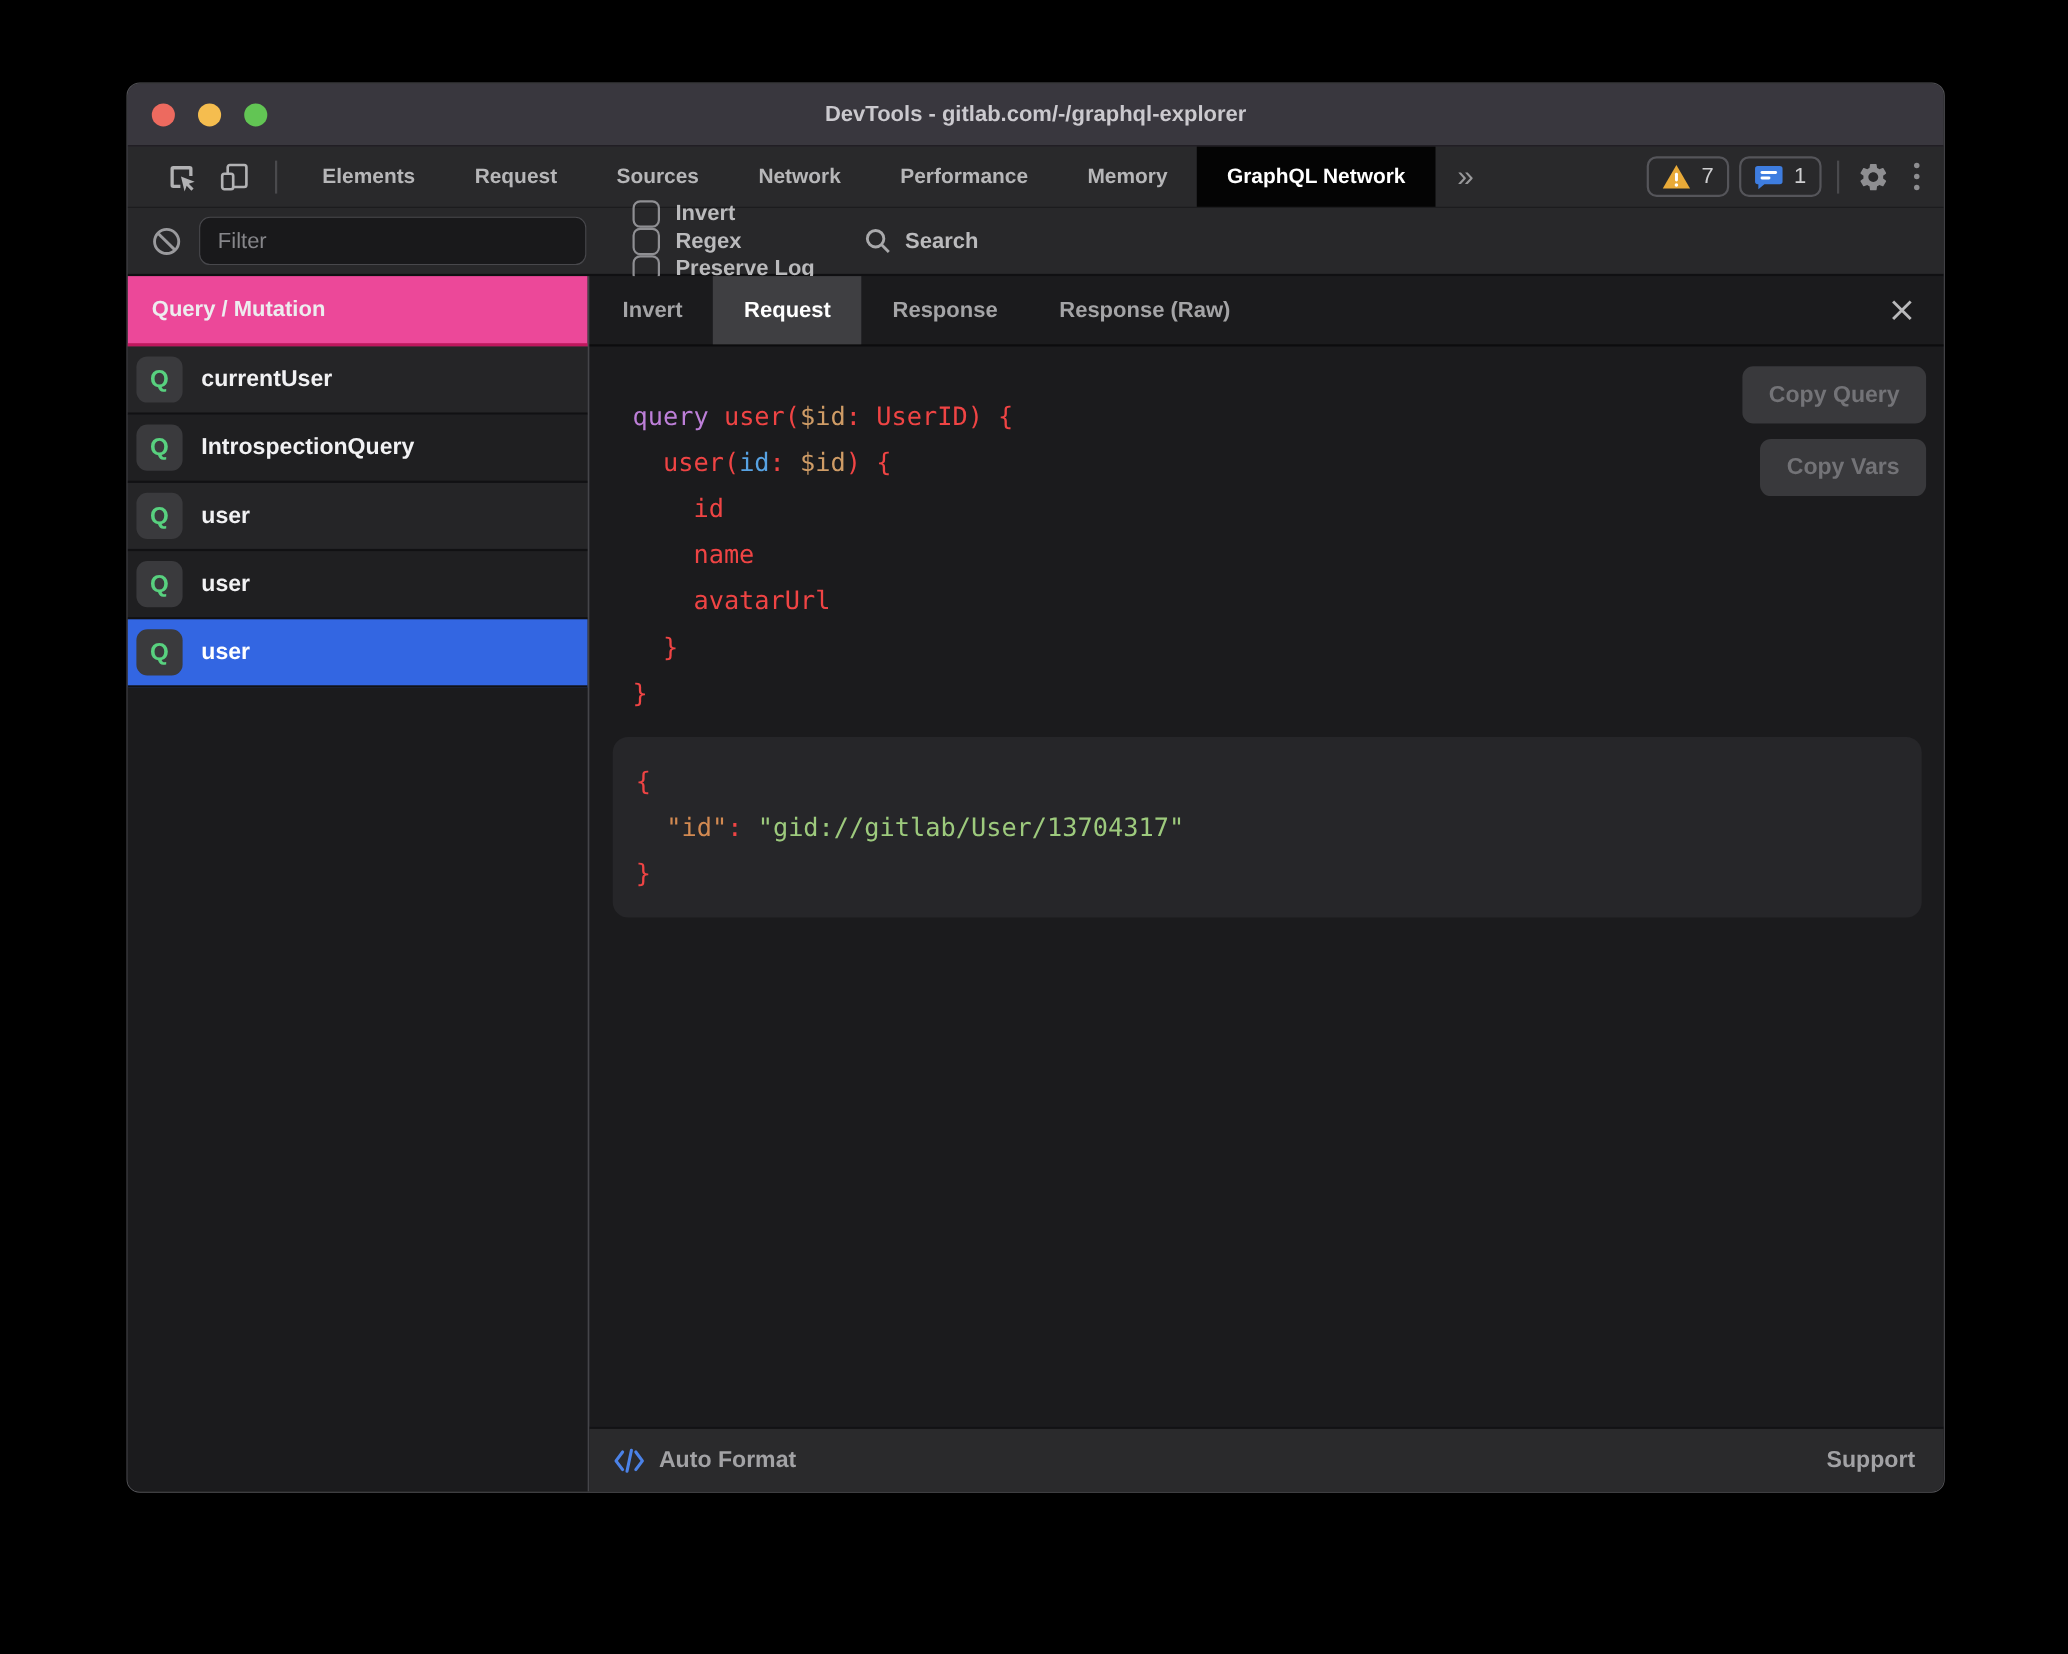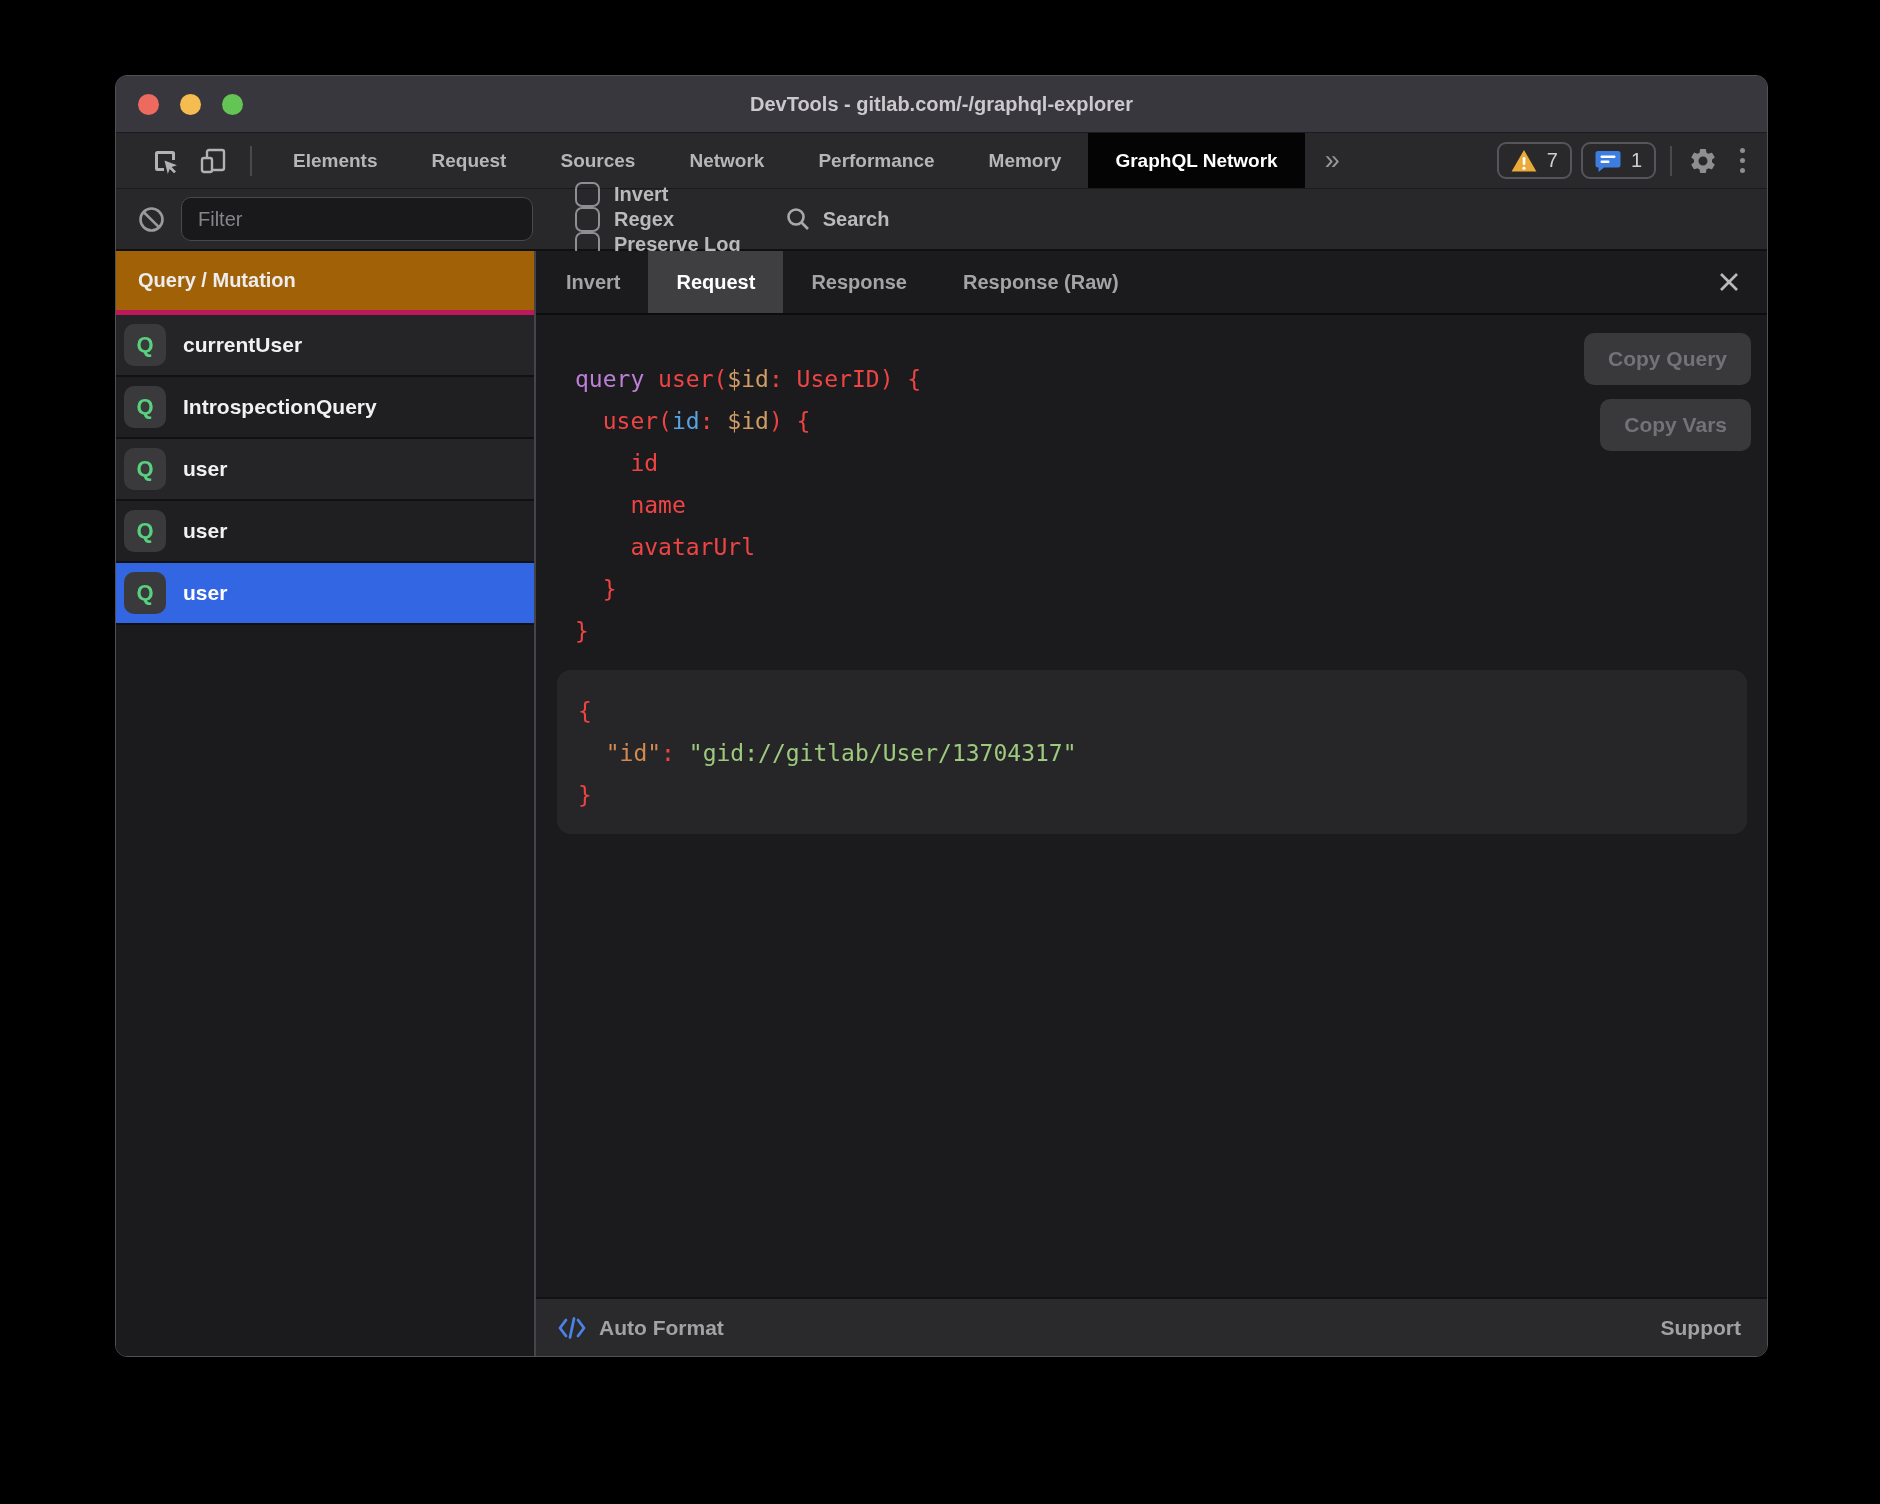--- a/index.html
+++ b/index.html
@@ -53,22 +53,22 @@
   .chk-label { font-size:20px; font-weight:700; color:#bababc; }
   .search-group { display:flex; align-items:center; gap:12px; margin-left:44px; }
   .search-label { font-size:20px; font-weight:700; color:#bababc; }
 
   
   .content { flex:1; display:flex; min-height:0; }
 
   .sidebar { width:420px; flex:0 0 420px; background:#1b1b1d; border-right:2px solid #454549;
              display:flex; flex-direction:column; }
   .sb-header { height:64px; flex:0 0 64px; display:flex; align-items:center; padding-left:22px;
-               font-size:20px; font-weight:700; color:#ededef; background:#a16207;
-               border-bottom:5px solid #be185d; }
+               font-size:20px; font-weight:700; color:#ededef; background:#ec4899;
+               border-bottom:3px solid #be185d; }
   .sb-row { height:62px; flex:0 0 62px; display:flex; align-items:center;
             border-bottom:2px solid #111113; background:#1f1f21; }
   .sb-row.odd { background:#252527; }
   .sb-row.selected { background:#3366e2; }
   .qbadge { width:42px; height:42px; border-radius:10px; background:#3a3a3d; margin-left:8px;
             margin-right:17px; display:flex; align-items:center; justify-content:center;
             font-size:22px; font-weight:700; color:#58d17f; }
   .sb-label { font-size:21px; font-weight:700; color:#f1f1f3; }
   .sb-row.selected .sb-label { color:#ffffff; }
   .sb-fill { flex:1; background:#1b1b1d; }

